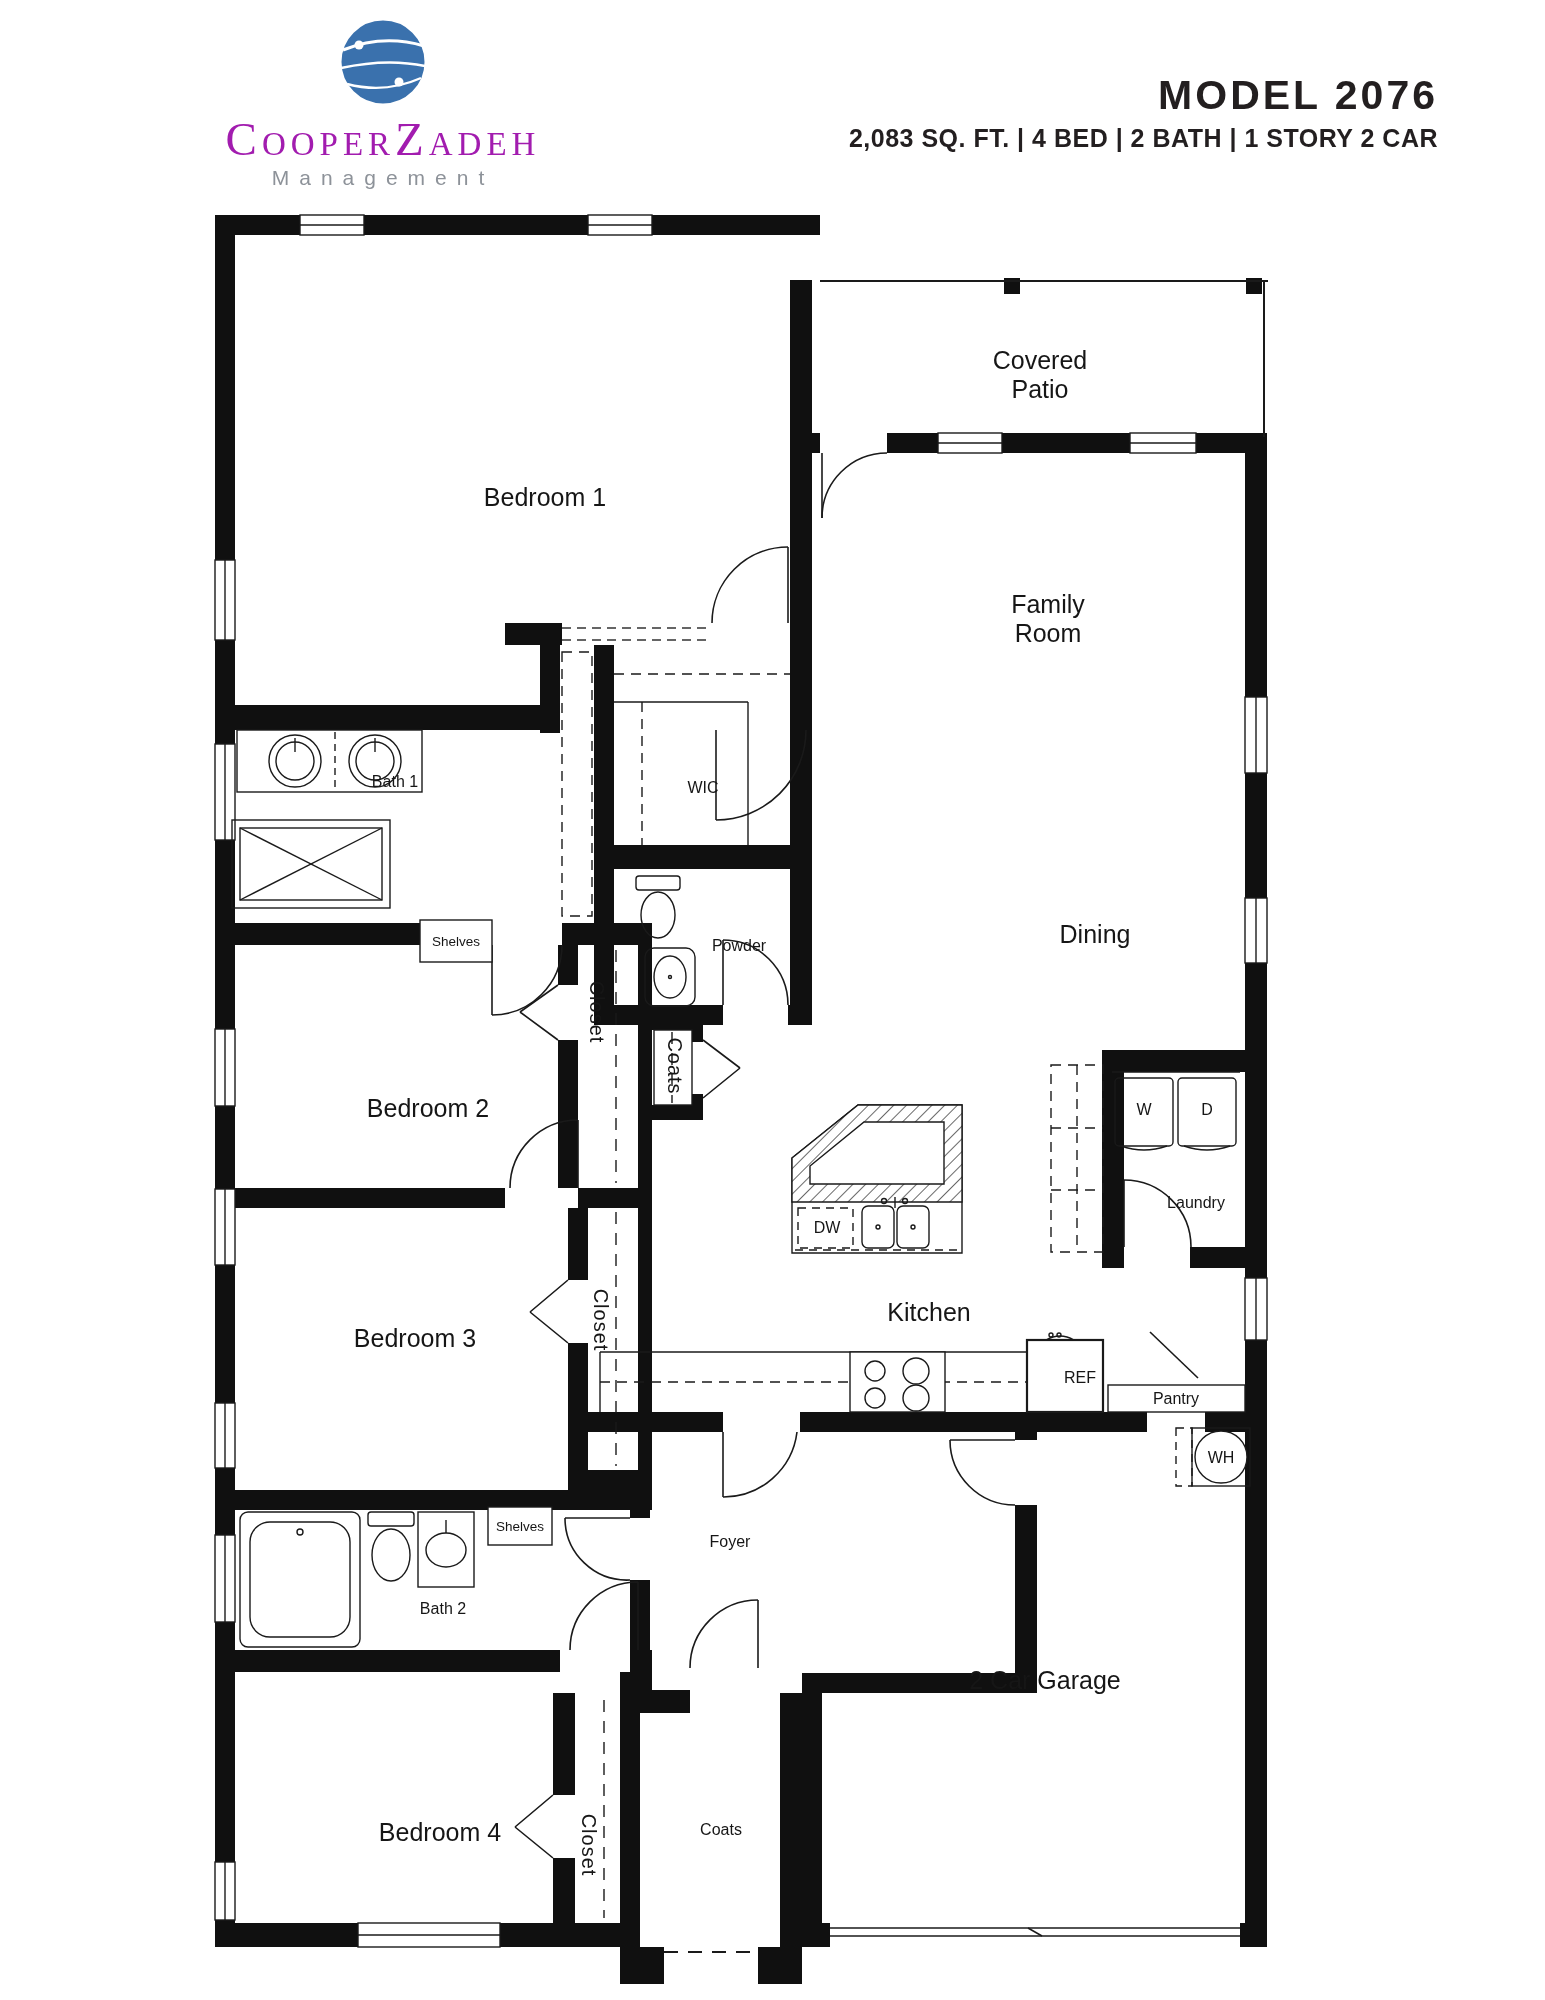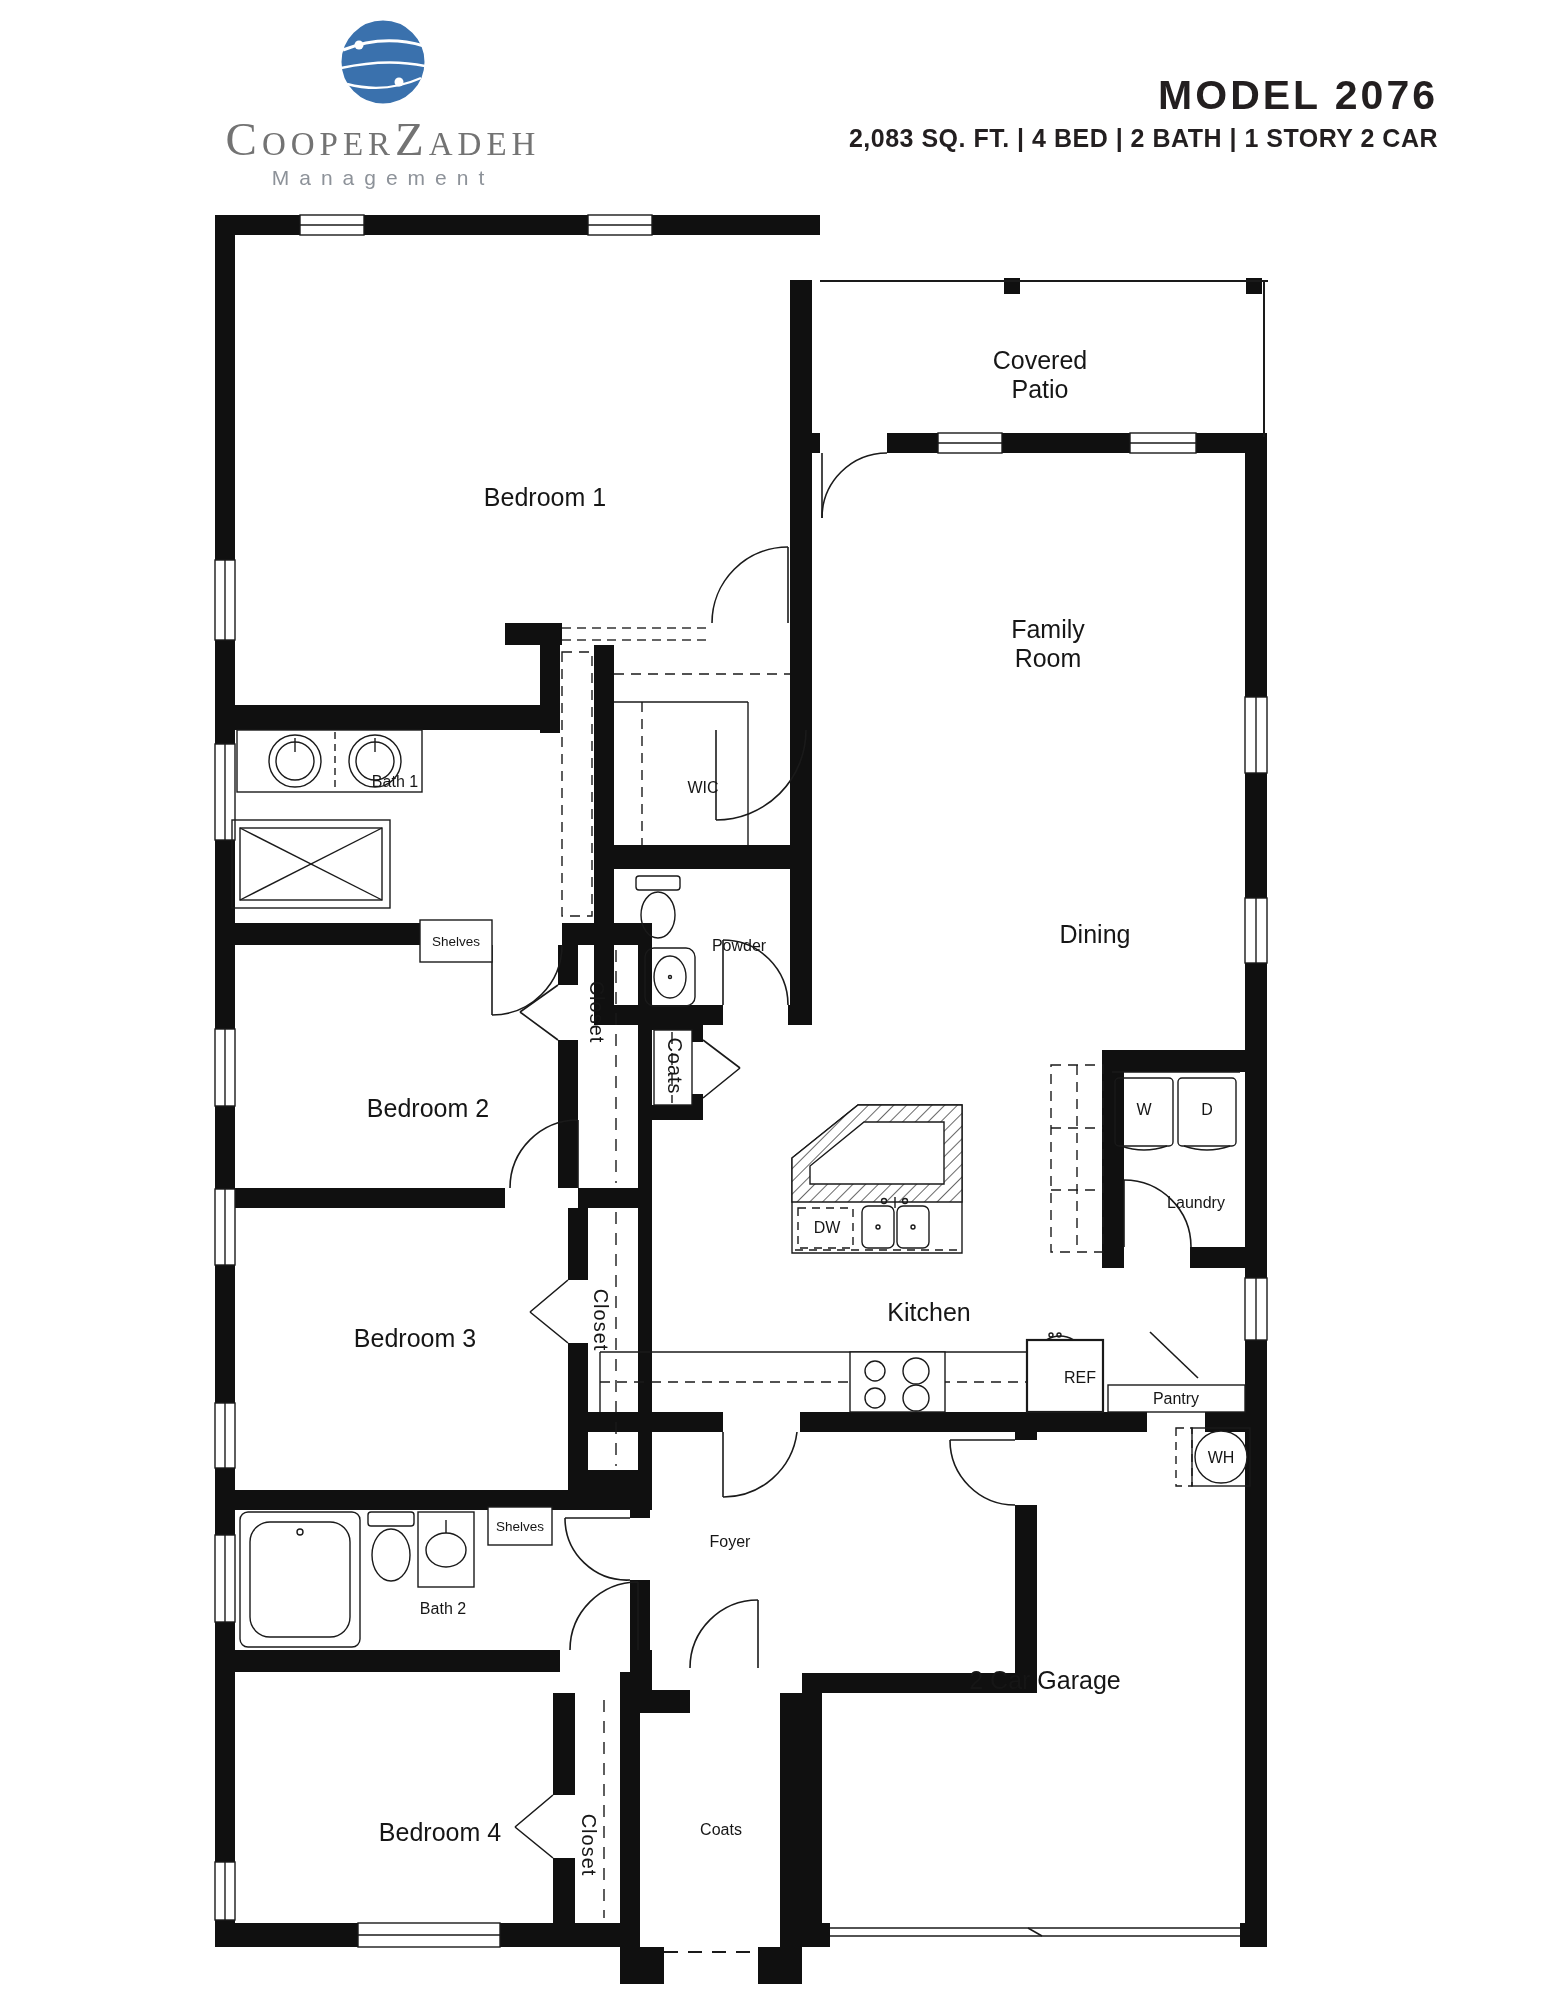--- a/index.html
+++ b/index.html
@@ -2,21 +2,21 @@
 <html><head>
 <meta charset="utf-8">
 <style>
   html,body{margin:0;padding:0;background:#e8e8e8;}
   .page{position:relative;width:1545px;height:2000px;background:#ffffff;
         font-family:"Liberation Sans",sans-serif;overflow:hidden;margin:0 auto;}
   
   .logo{position:absolute;left:148px;top:16px;width:470px;text-align:center;}
   .logo svg{display:block;margin:0 auto;}
   .brand{font-family:"Liberation Serif",serif;font-variant:small-caps;
-         font-size:47px;letter-spacing:5px;color:#737373;margin-top:4px;}
+         font-size:47px;letter-spacing:5px;color:#a21caf;margin-top:4px;}
   .mgmt{font-size:21px;letter-spacing:10px;color:#8d9299;margin-top:0px;}
   .titleblk{position:absolute;right:107px;top:72px;text-align:right;color:#231f20;}
   .model{font-size:41px;font-weight:bold;letter-spacing:3px;}
   .specs{font-size:25px;font-weight:bold;margin-top:5px;letter-spacing:0.5px;}
   
   .plan{position:absolute;left:0;top:0;width:1545px;height:2000px;}
   .plan svg{position:absolute;left:0;top:0;}
   .lbl{position:absolute;transform:translate(-50%,-50%);font-size:16px;color:#161616;
        white-space:nowrap;text-align:center;background:transparent;}
   .lbl .l{line-height:29px;}
@@ -406,21 +406,21 @@
         <rect x="420" y="920" width="72" height="42" fill="#ffffff"></rect>
         <rect x="488" y="1507" width="64" height="38" fill="#ffffff"></rect>
       </g>
     </svg>
 
     <div class="lbl big" style="left:545px;top:497px;">Bedroom 1</div>
     <div class="lbl big" style="left:1040px;top:375px;text-align:center;">
       <div class="l">Covered</div>
       <div class="l">Patio</div>
     </div>
-    <div class="lbl big" style="left:1048px;top:644px;">
+    <div class="lbl big" style="left:1048px;top:619px;">
       <div class="l">Family</div>
       <div class="l">Room</div>
     </div>
     <div class="lbl" style="left:395px;top:782px;">Bath 1</div>
     <div class="lbl" style="left:703px;top:788px;">WIC</div>
     <div class="lbl" style="left:739px;top:946px;">Powder</div>
     <div class="lbl big" style="left:428px;top:1108px;">Bedroom 2</div>
     <div class="lbl big" style="left:1095px;top:934px;">Dining</div>
     <div class="lbl" style="left:1196px;top:1203px;text-align:center;">Laundry</div>
     <div class="lbl big" style="left:929px;top:1312px;">Kitchen</div>

